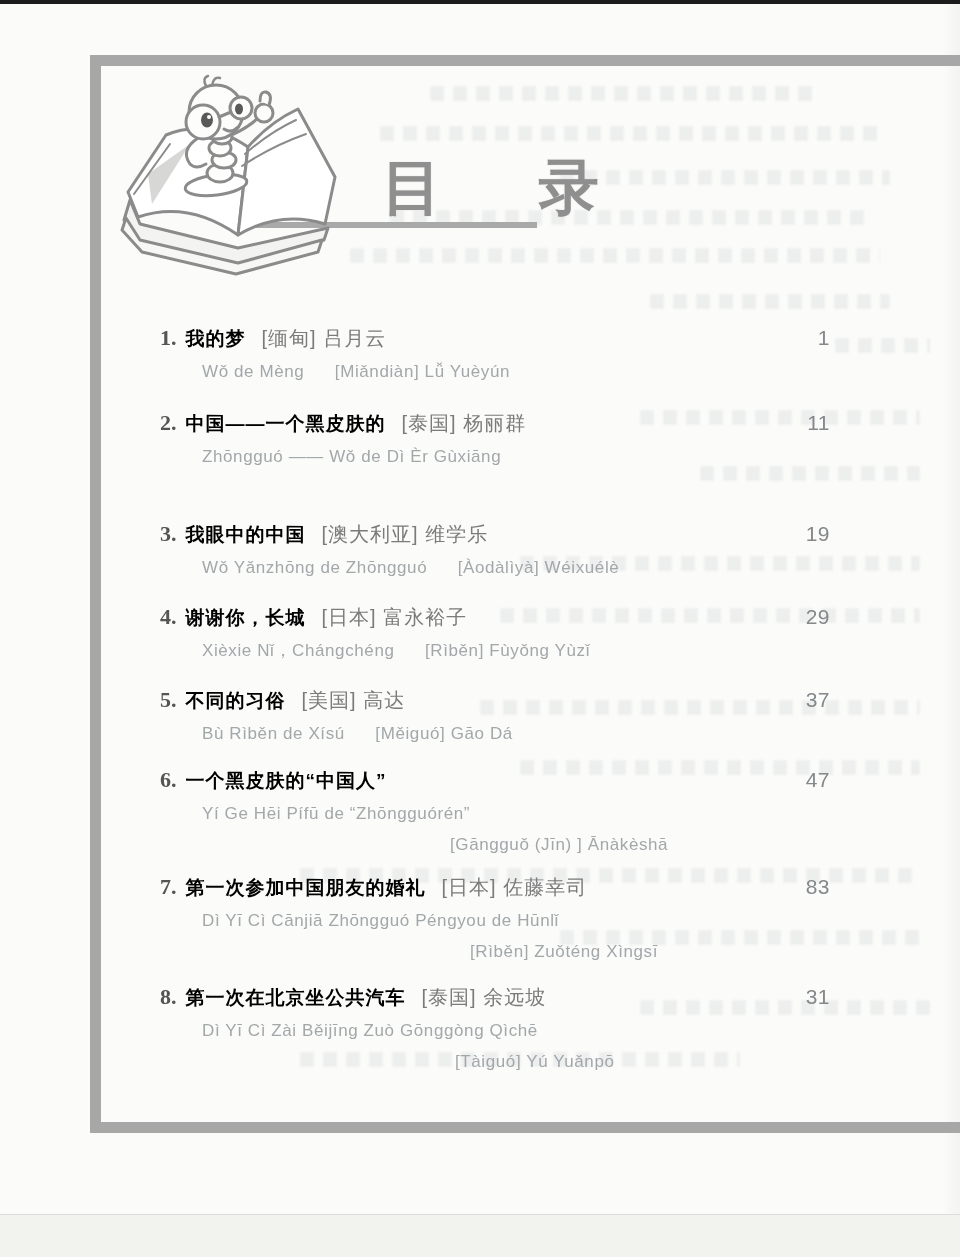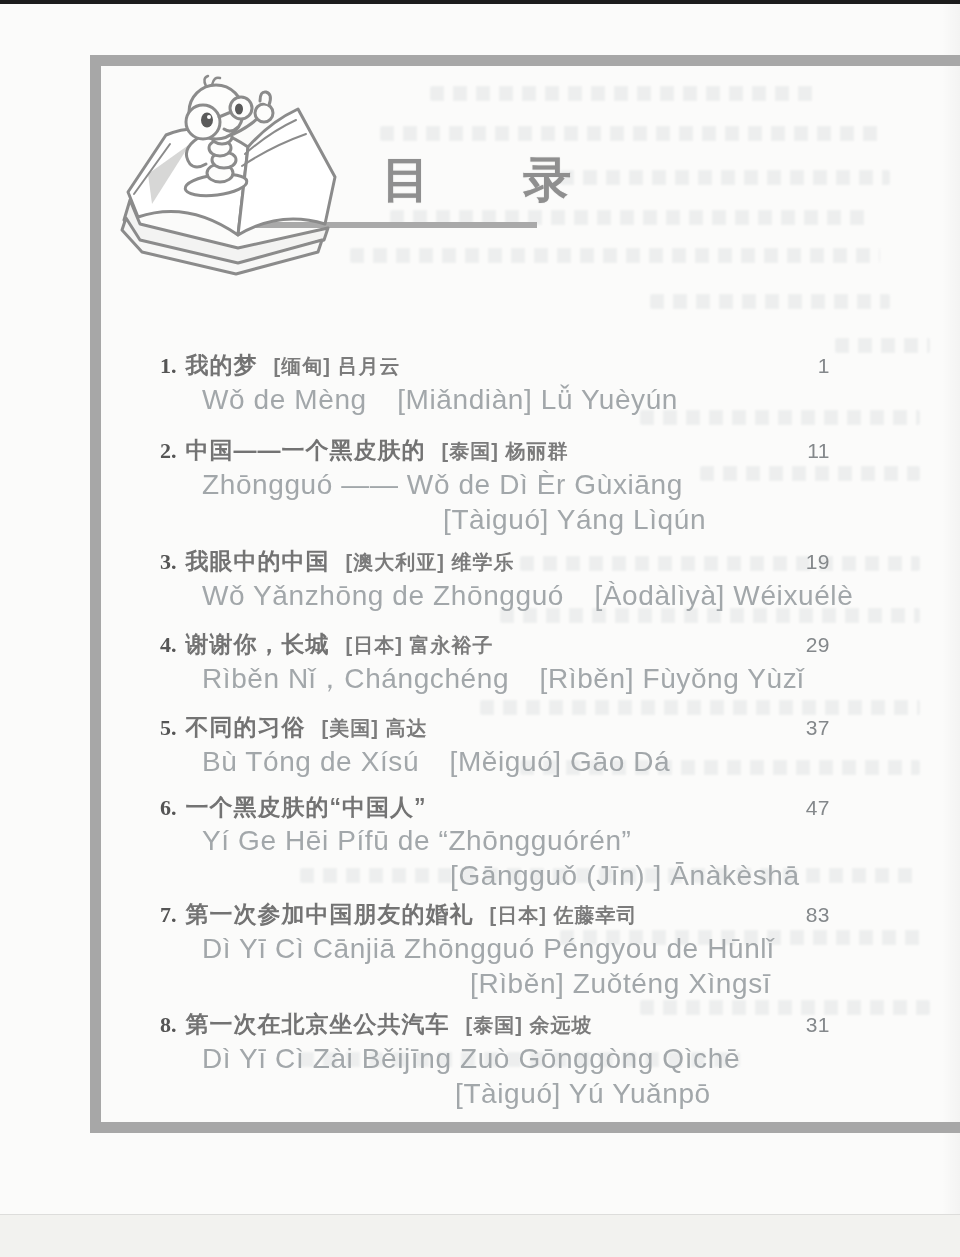--- a/index.html
+++ b/index.html
@@ -20,37 +20,37 @@
   }
   
   .bleed{
     position:absolute;height:15px;border-radius:2px;
     background:repeating-linear-gradient(90deg,#8d99a0 0 14px,transparent 14px 23px);
     opacity:.12;filter:blur(1.3px);pointer-events:none;
   }
   
   .page-title{
     position:absolute;left:382px;top:148px;margin:0;
-    font-size:48px;font-weight:bold;color:#8f8f8f;letter-spacing:40px;
+    font-size:60px;font-weight:bold;color:#8f8f8f;letter-spacing:40px;
     white-space:nowrap;font-family:"Liberation Sans",sans-serif;
     text-shadow:0 0 1px rgba(140,140,140,.5);
   }
   .title-underline{position:absolute;left:249px;top:222px;width:288px;height:6px;background:#a9a9a9;}
   
   .illustration{position:absolute;left:110px;top:72px;width:244px;height:212px;}
   
   .entry{position:absolute;left:160px;width:670px;}
   .l1{display:flex;align-items:baseline;line-height:31px;white-space:nowrap;}
   .num{font-family:"Liberation Serif",serif;font-weight:bold;font-size:22px;color:#555;margin-right:9px;}
-  .zh{font-size:23px;font-weight:600;color:#737373;letter-spacing:1px;margin-top:28px;}
-  .attr{font-size:20px;font-weight:700;color:#7b7b7b;margin-left:16px;letter-spacing:1px;}
+  .zh{font-size:19px;font-weight:600;color:#000000;letter-spacing:1px;}
+  .attr{font-size:20px;font-weight:400;color:#7b7b7b;margin-left:16px;letter-spacing:1px;}
   .pg{margin-left:auto;font-size:21px;color:#84888b;letter-spacing:.5px;}
   .l2{margin-left:42px;line-height:30px;margin-top:3px;white-space:nowrap;}
   .l3{line-height:29px;margin-top:1px;white-space:nowrap;}
-  .py,.pya{font-size:28px;color:#a2a7aa;letter-spacing:.6px;}
+  .py,.pya{font-size:17px;color:#a2a7aa;letter-spacing:.6px;}
   .pya{margin-left:26px;}
   .l3 .pya{margin-left:0;}
 </style>
 </head>
 <body>
 
 <div class="scan">
 
   <div class="top-strip"></div>
   <div class="right-shade"></div>
@@ -137,23 +137,20 @@
   <div class="entry" style="top:407px;">
     <div class="l1">
       <span class="num">2.</span>
       <span class="zh">中国——一个黑皮肤的</span>
       <span class="attr">[泰国] 杨丽群</span>
       <span class="pg">11</span>
     </div>
     <div class="l2">
       <span class="py">Zhōngguó —— Wǒ de Dì Èr Gùxiāng</span>
     </div>
-    <div class="l3" style="margin-left:283px;">
-      <span class="pya">[Tàiguó] Yáng Lìqún</span>
-    </div>
   </div>
 
   <div class="entry" style="top:518px;">
     <div class="l1">
       <span class="num">3.</span>
       <span class="zh">我眼中的中国</span>
       <span class="attr">[澳大利亚] 维学乐</span>
       <span class="pg">19</span>
     </div>
     <div class="l2">
@@ -163,34 +160,34 @@
   </div>
 
   <div class="entry" style="top:601px;">
     <div class="l1">
       <span class="num">4.</span>
       <span class="zh">谢谢你，长城</span>
       <span class="attr">[日本] 富永裕子</span>
       <span class="pg">29</span>
     </div>
     <div class="l2">
-      <span class="py">Rìběn Nǐ，Chángchéng</span>
+      <span class="py">Xièxie Nǐ，Chángchéng</span>
       <span class="pya">[Rìběn] Fùyǒng Yùzǐ</span>
     </div>
   </div>
 
   <div class="entry" style="top:684px;">
     <div class="l1">
       <span class="num">5.</span>
       <span class="zh">不同的习俗</span>
       <span class="attr">[美国] 高达</span>
       <span class="pg">37</span>
     </div>
     <div class="l2">
-      <span class="py">Bù Tóng de Xísú</span>
+      <span class="py">Bù Rìběn de Xísú</span>
       <span class="pya">[Měiguó] Gāo Dá</span>
     </div>
   </div>
 
   <div class="entry" style="top:764px;">
     <div class="l1">
       <span class="num">6.</span>
       <span class="zh">一个黑皮肤的“中国人”</span>
       <span class="pg">47</span>
     </div>

